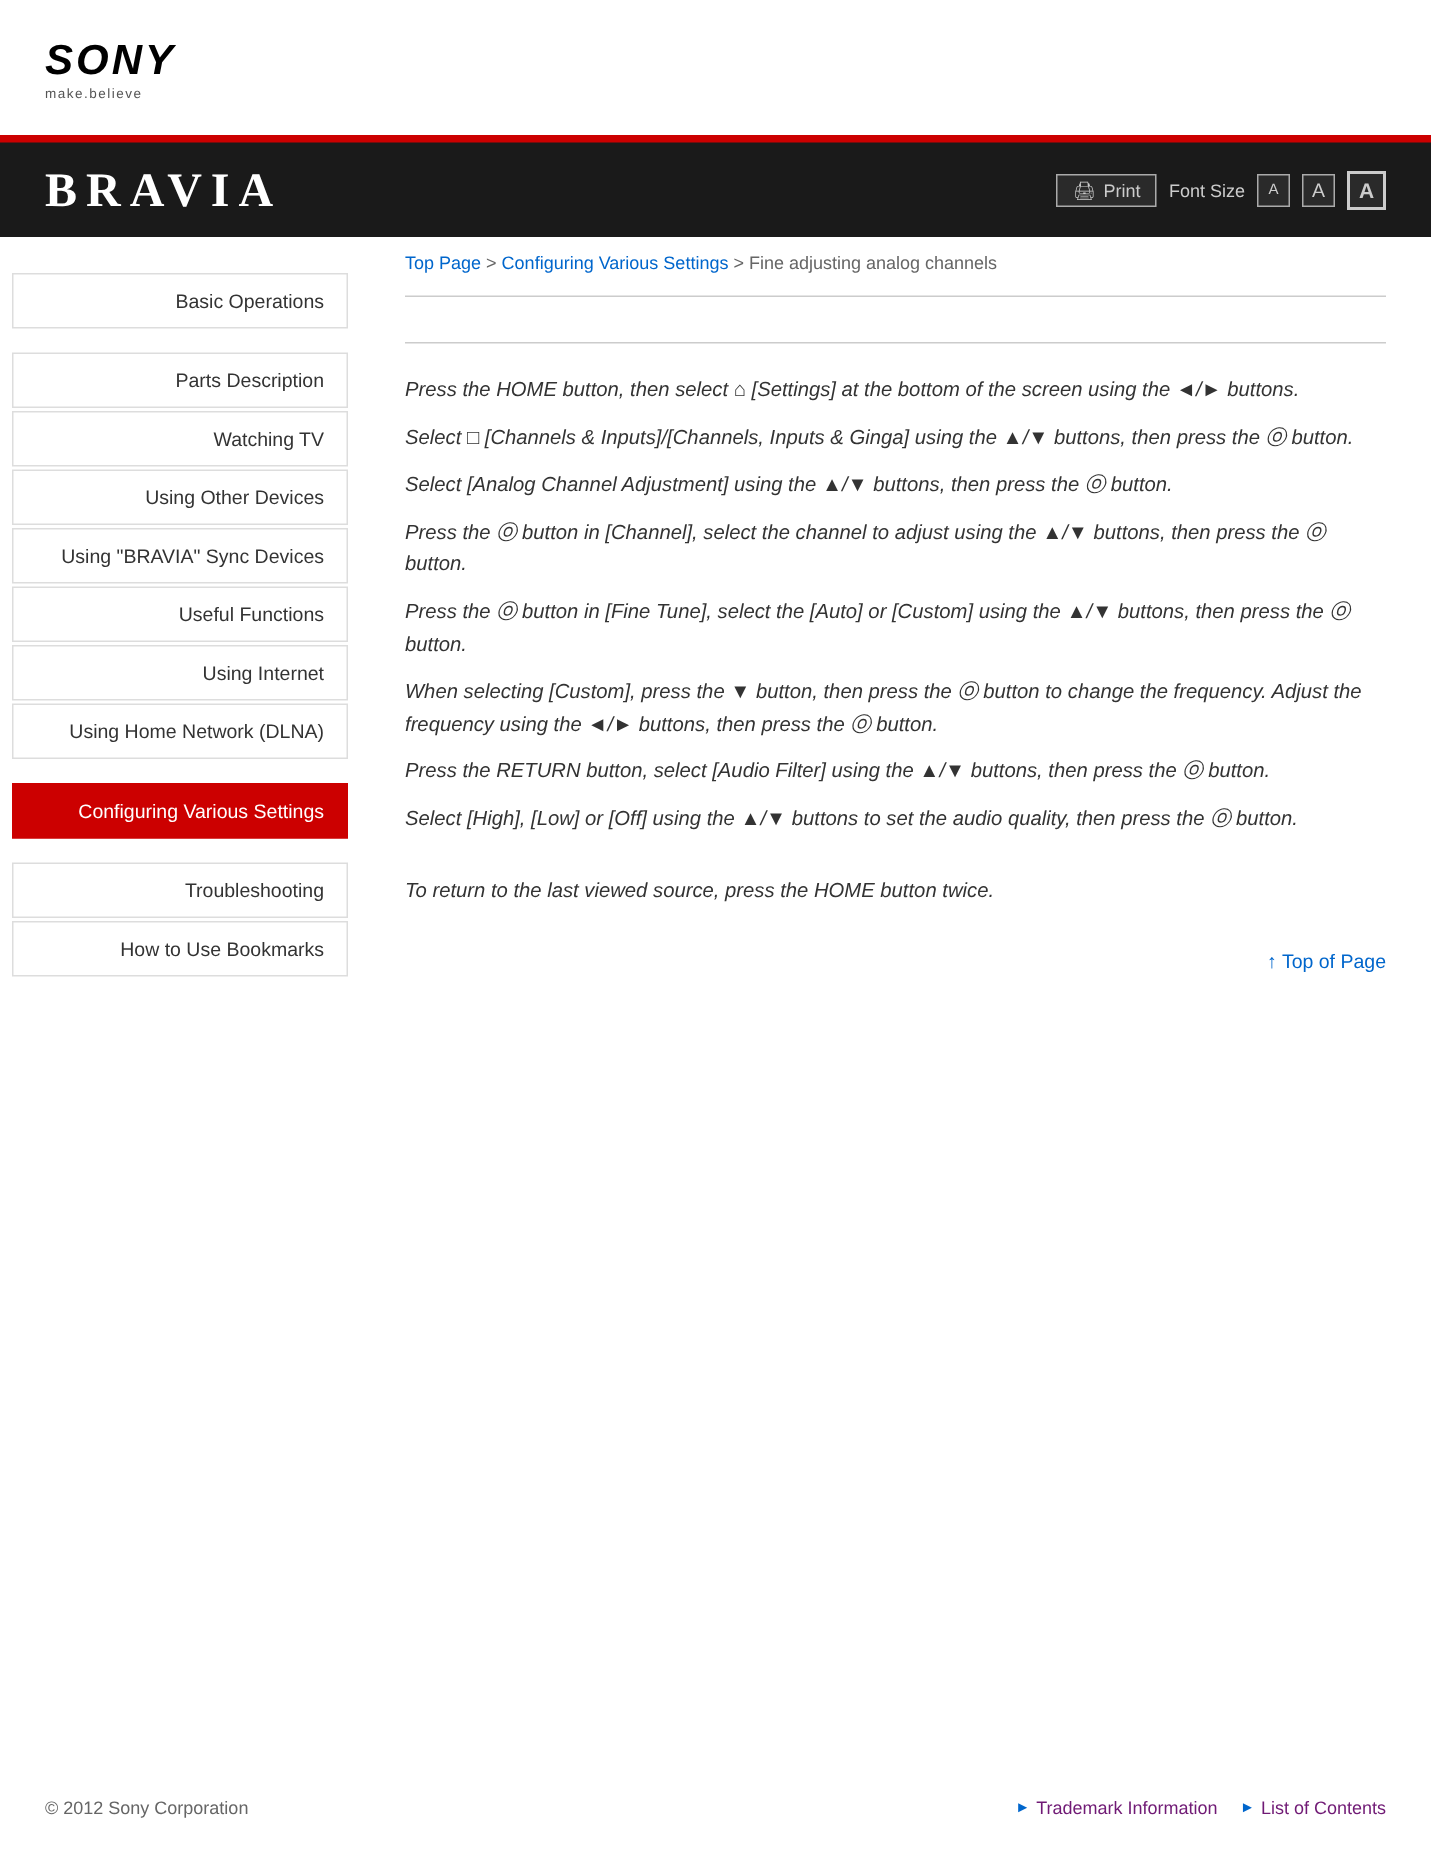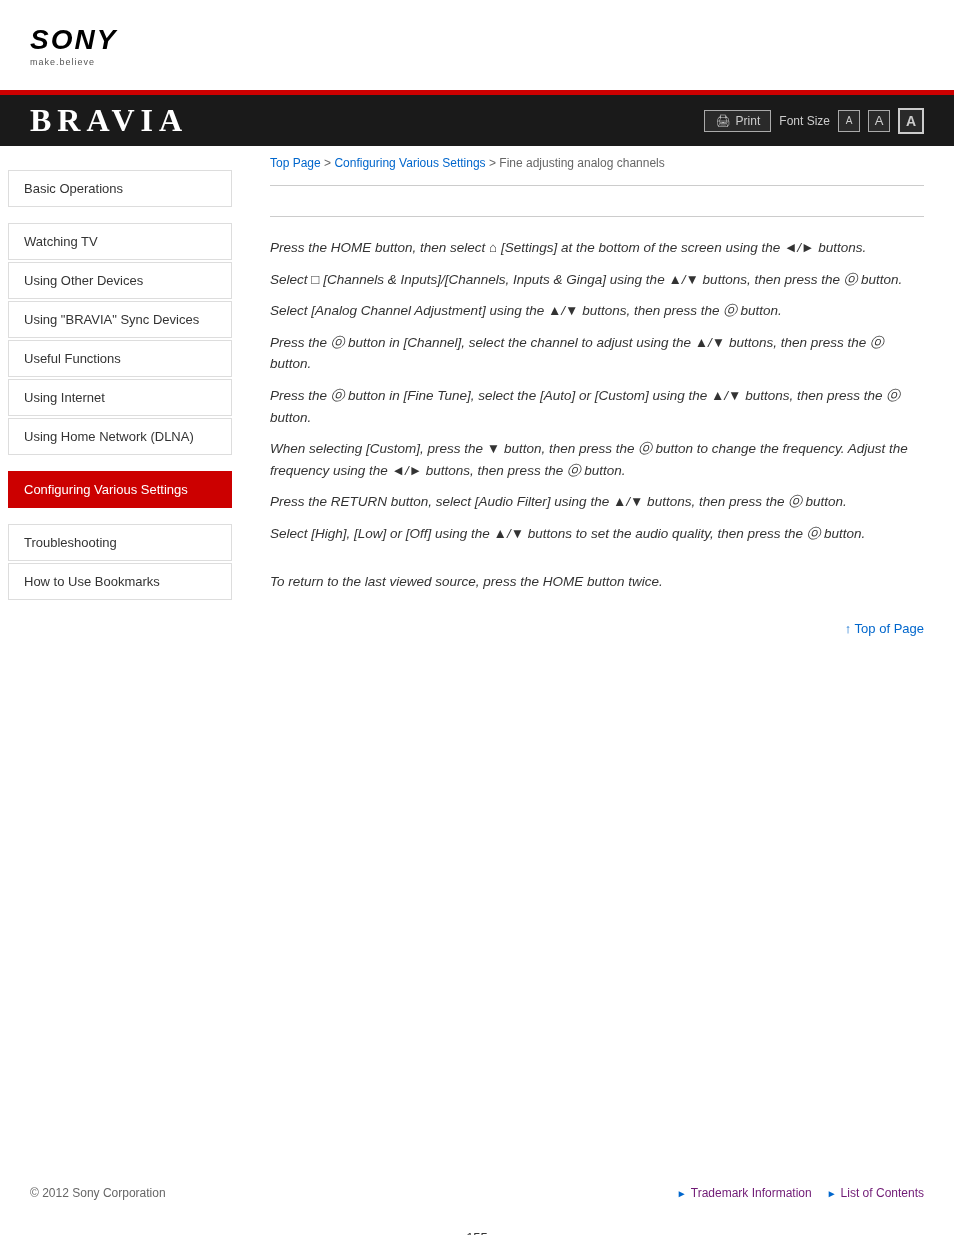--- a/index.html
+++ b/index.html
@@ -36,21 +36,21 @@
     .sony-tagline {
       font-size: 9px;
       color: #555;
       letter-spacing: 1px;
       margin-top: 1px;
     }
 
     
     .bravia-bar {
       background: #1a1a1a;
-      height: 56px;
+      height: 68px;
       display: flex;
       align-items: center;
       padding: 0 30px;
       position: relative;
       border-top: 5px solid #cc0000;
     }
     .bravia-title {
       font-size: 32px;
       font-weight: 900;
       color: #fff;
@@ -119,20 +119,21 @@
     .sidebar-item {
       display: block;
       padding: 10px 15px;
       font-size: 13px;
       color: #333;
       border: 1px solid #ddd;
       margin: 2px 8px;
       cursor: pointer;
       background: #fff;
       text-decoration: none;
+      text-align: right;
     }
     .sidebar-item.active {
       background: #cc0000;
       color: #fff;
       border-color: #cc0000;
     }
     .sidebar-spacer {
       height: 12px;
     }
 
@@ -250,20 +251,23 @@
   <nav class="sidebar">
     <div class="sidebar-spacer"></div>
 
     <a class="sidebar-item" href="#">
       <span>Basic Operations</span>
     </a>
 
     <div class="sidebar-spacer"></div>
 
     <a class="sidebar-item" href="#">
+      <span>Parts Description</span>
+    </a>
+    <a class="sidebar-item" href="#">
       <span>Watching TV</span>
     </a>
     <a class="sidebar-item" href="#">
       <span>Using Other Devices</span>
     </a>
     <a class="sidebar-item" href="#">
       <span>Using "BRAVIA" Sync Devices</span>
     </a>
     <a class="sidebar-item" href="#">
       <span>Useful Functions</span>

